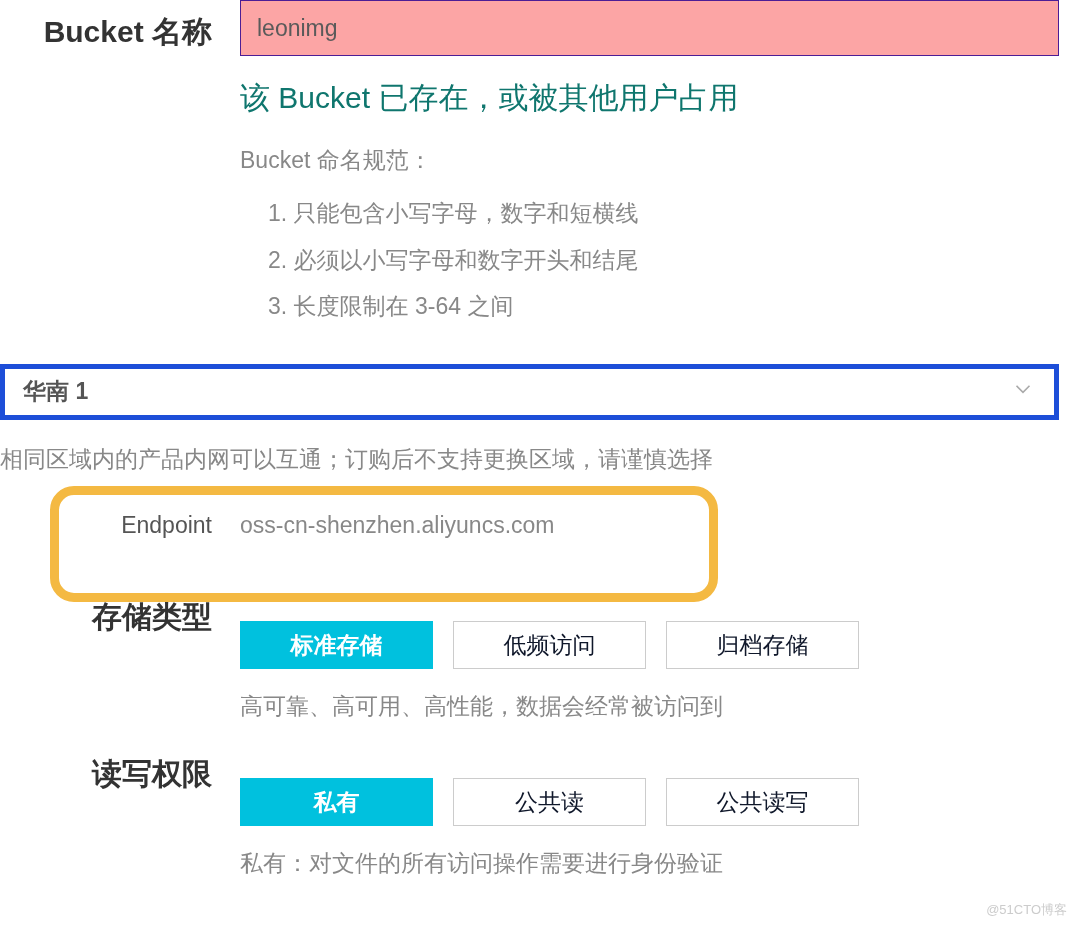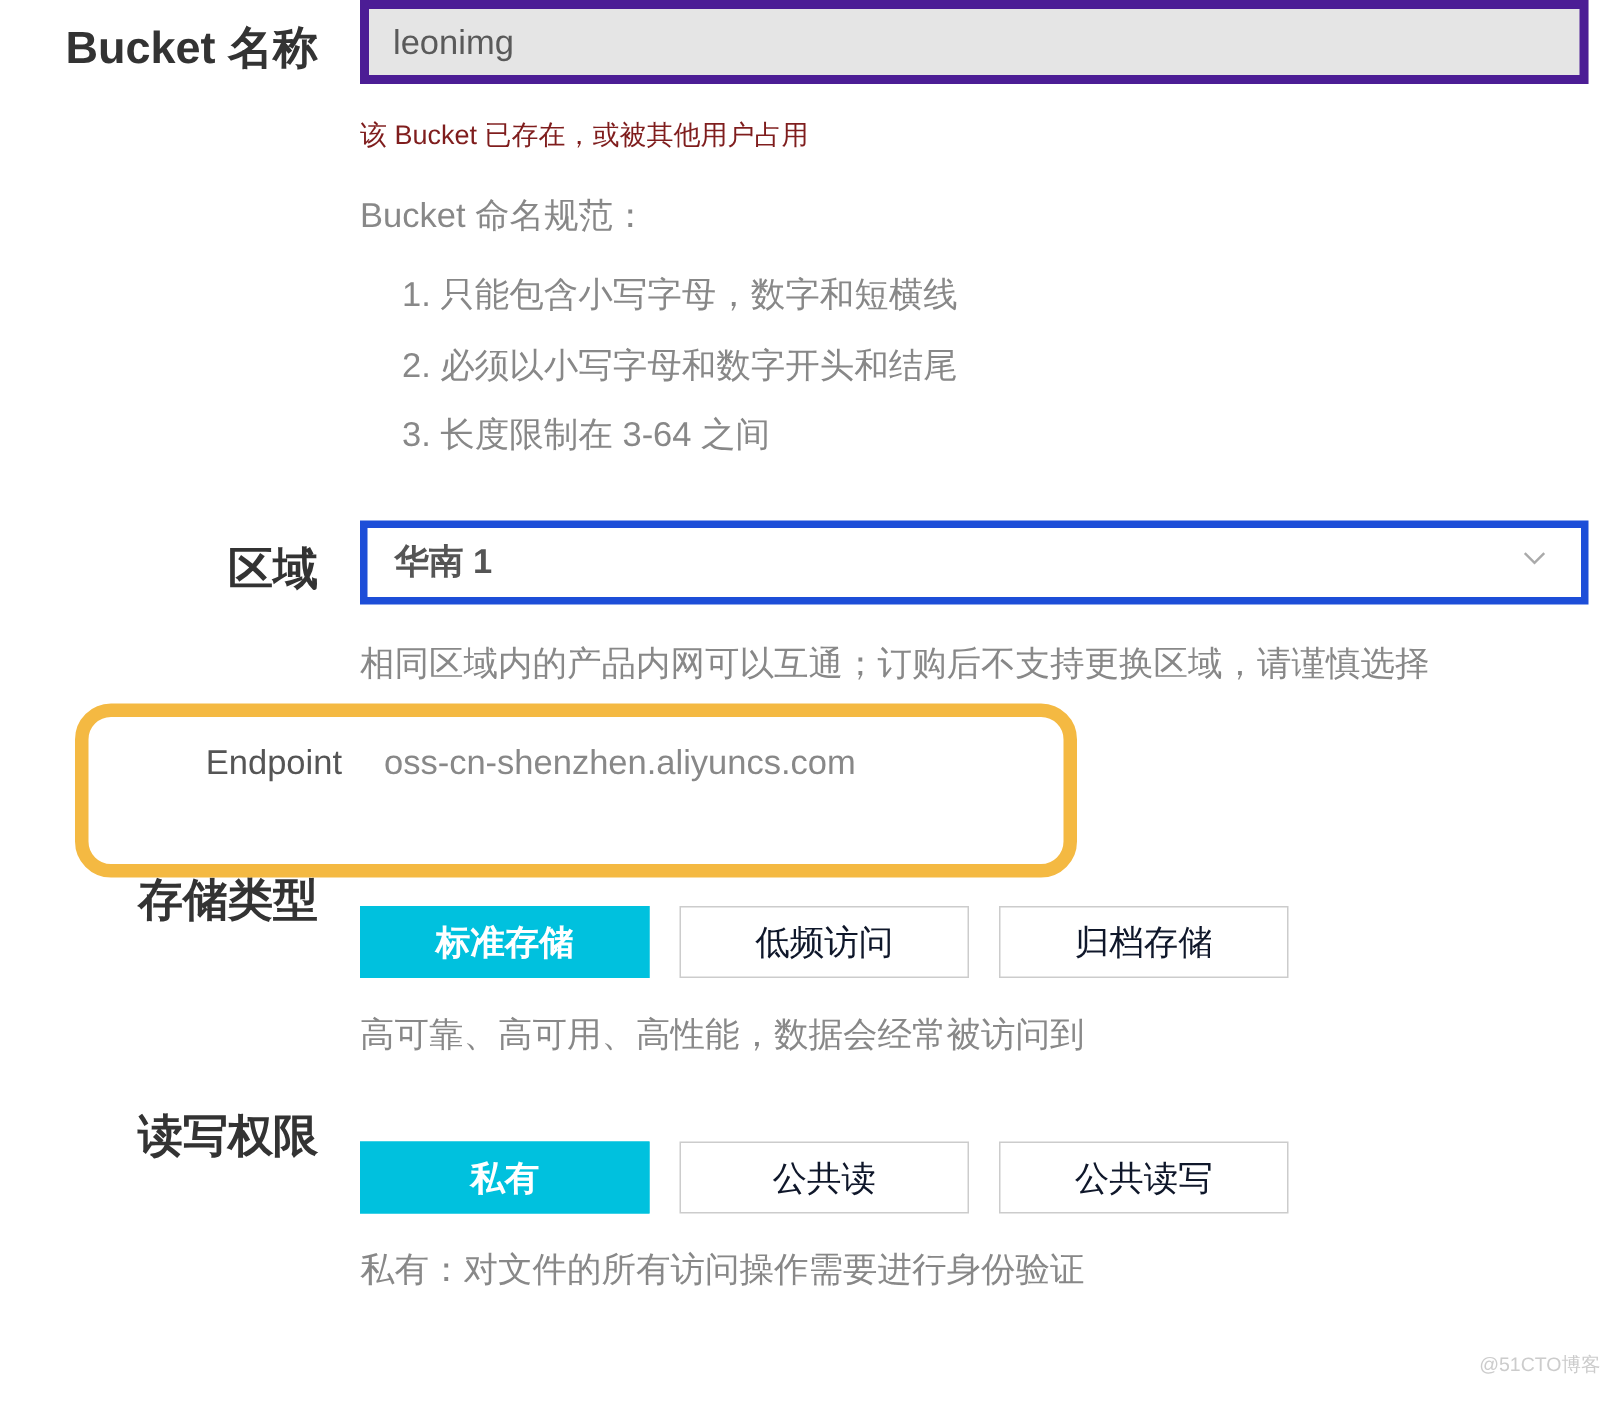--- a/index.html
+++ b/index.html
@@ -32,30 +32,30 @@
       padding-top: 12px;
       flex-shrink: 0;
     }
     .form-content {
       flex: 1;
       padding-right: 20px;
     }
     .input-text {
       width: 100%;
       height: 56px;
-      border: 6px solid #4c1d95;
+      border: 1px solid #4c1d95;
       padding: 0 16px;
       font-size: 23px;
       color: #5a5a5a;
       outline: none;
-      background: #e5e5e5;
+      background: #fca5a5;
     }
     .error-text {
-      color: #7f1d1d;
-      font-size: 18px;
+      color: #0f766e;
+      font-size: 30px;
       margin-top: 22px;
       margin-bottom: 26px;
     }
     .hint-title {
       color: #888;
       font-size: 23px;
       margin-bottom: 20px;
     }
     .hint-list {
       list-style: none;
@@ -87,21 +87,20 @@
     .region-hint {
       color: #888;
       font-size: 23px;
       margin-top: 22px;
       line-height: 1.5;
     }
     .endpoint-row {
       position: relative;
       margin-top: 24px;
       margin-bottom: 20px;
-      padding-left: 16px;
     }
     .highlight-box {
       position: absolute;
       left: 50px;
       top: -14px;
       width: 668px;
       height: 116px;
       border: 9px solid #f4b942;
       border-radius: 24px;
       pointer-events: none;
@@ -192,21 +191,20 @@
       <div class="hint-title">Bucket 命名规范：</div>
       <ul class="hint-list">
         <li>1. 只能包含小写字母，数字和短横线</li>
         <li>2. 必须以小写字母和数字开头和结尾</li>
         <li>3. 长度限制在 3-64 之间</li>
       </ul>
     </div>
   </div>
 
   <div class="form-row">
-    <div class="form-label">区域</div>
     <div class="form-content">
       <div class="select-box">
         <span>华南 1</span>
         <span class="select-chevron">
           <svg width="26" height="26" viewBox="0 0 24 24" fill="none" stroke="currentColor" stroke-width="1.5">
             <polyline points="6 9 12 15 18 9"></polyline>
           </svg>
         </span>
       </div>
       <div class="region-hint">相同区域内的产品内网可以互通；订购后不支持更换区域，请谨慎选择</div>

